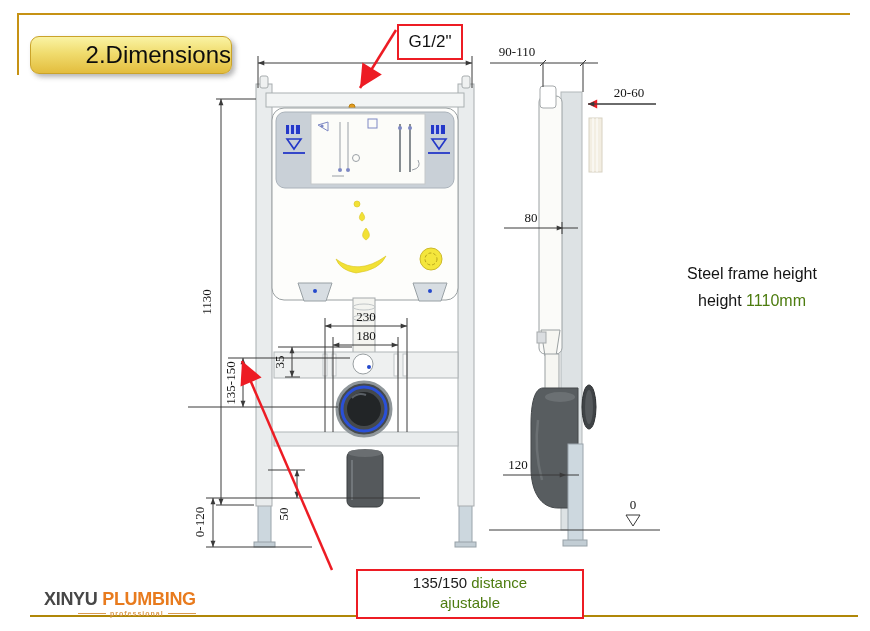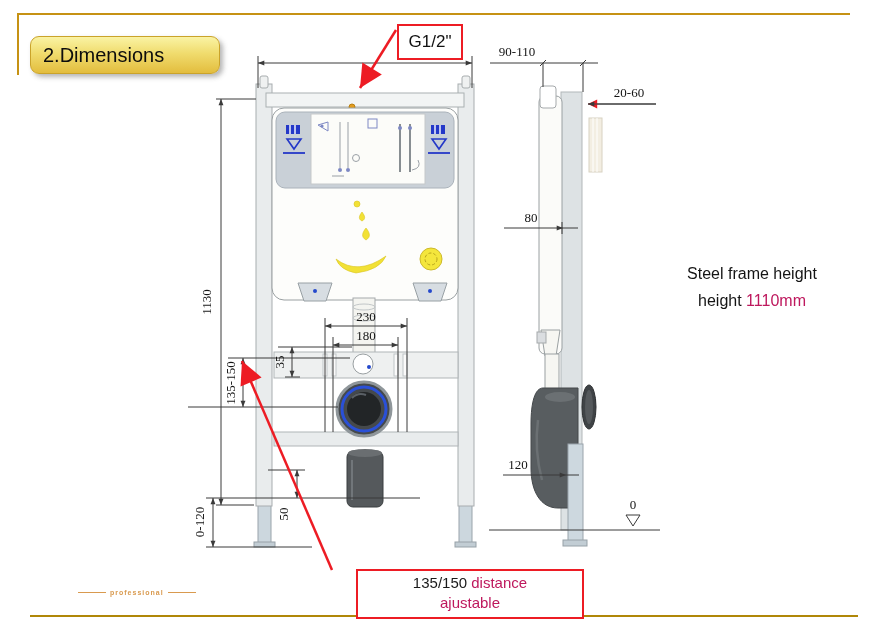--- a/index.html
+++ b/index.html
@@ -7,28 +7,28 @@
          font-family:"Liberation Sans",sans-serif;}
   .abs{position:absolute;}
   
   .gold-top{left:17px;top:13px;width:833px;height:2px;background:#c69214;}
   .gold-left{left:17px;top:13px;width:2px;height:62px;background:#c69214;}
   .gold-bottom{left:30px;top:615px;width:828px;height:2px;background:#b08708;}
   
   .badge{left:30px;top:36px;width:176px;height:36px;border-radius:9px;
          background:linear-gradient(#faf3a4,#f0dc6e 45%,#e3bd3e);
          border:1px solid #caa32a;box-shadow:3px 3px 5px rgba(90,90,90,.45);
-         display:flex;align-items:center;padding-left:12px;
-         font-size:20px;color:#0d0d0d;}
+         display:flex;align-items:center;padding-left:24px;
+         font-size:24px;color:#0d0d0d;justify-content:flex-end;}
   
   .g12{left:397px;top:24px;width:62px;height:32px;background:#fff;border:2px solid #ed1c24;
        display:flex;align-items:center;justify-content:center;font-size:17px;color:#111;}
   
   .note{left:638px;top:260px;width:228px;text-align:center;font-size:16px;line-height:27px;color:#141414;}
-  .red{color:#be185d;}
+  .red{color:#4d7c0f;}
   
   .callout{left:328px;top:569px;width:224px;height:44px;background:#fff;border:2px solid #ed1c24;
            text-align:center;font-size:15px;line-height:20px;padding-top:2px;color:#1a1a1a;margin-left:28px;}
   
   .logo{left:44px;top:589px;}
   .logo-row{font-weight:bold;font-size:18px;letter-spacing:-0.3px;color:#474747;white-space:nowrap;}
   .logo-orange{color:#e87b1e;}
   .tagline{display:flex;align-items:center;gap:4px;margin-left:34px;margin-top:0px;
            color:#d99a4f;font-size:7px;font-weight:bold;letter-spacing:1px;}
   .tagline .dash{width:28px;border-top:1px solid #d99a4f;}
@@ -284,20 +284,24 @@
 
   <div class="abs callout">
     <div>
       <span>135/150</span>
       <span class="red">distance</span>
     </div>
     <div class="red">ajustable</div>
   </div>
 
   <div class="abs logo">
+    <div class="logo-row">
+      <span>XINYU</span>
+      <span class="logo-orange">PLUMBING</span>
+    </div>
     <div class="tagline">
       <span class="dash"></span>
       <span>professional</span>
       <span class="dash"></span>
     </div>
   </div>
 
 </div>
 
 </body></html>

